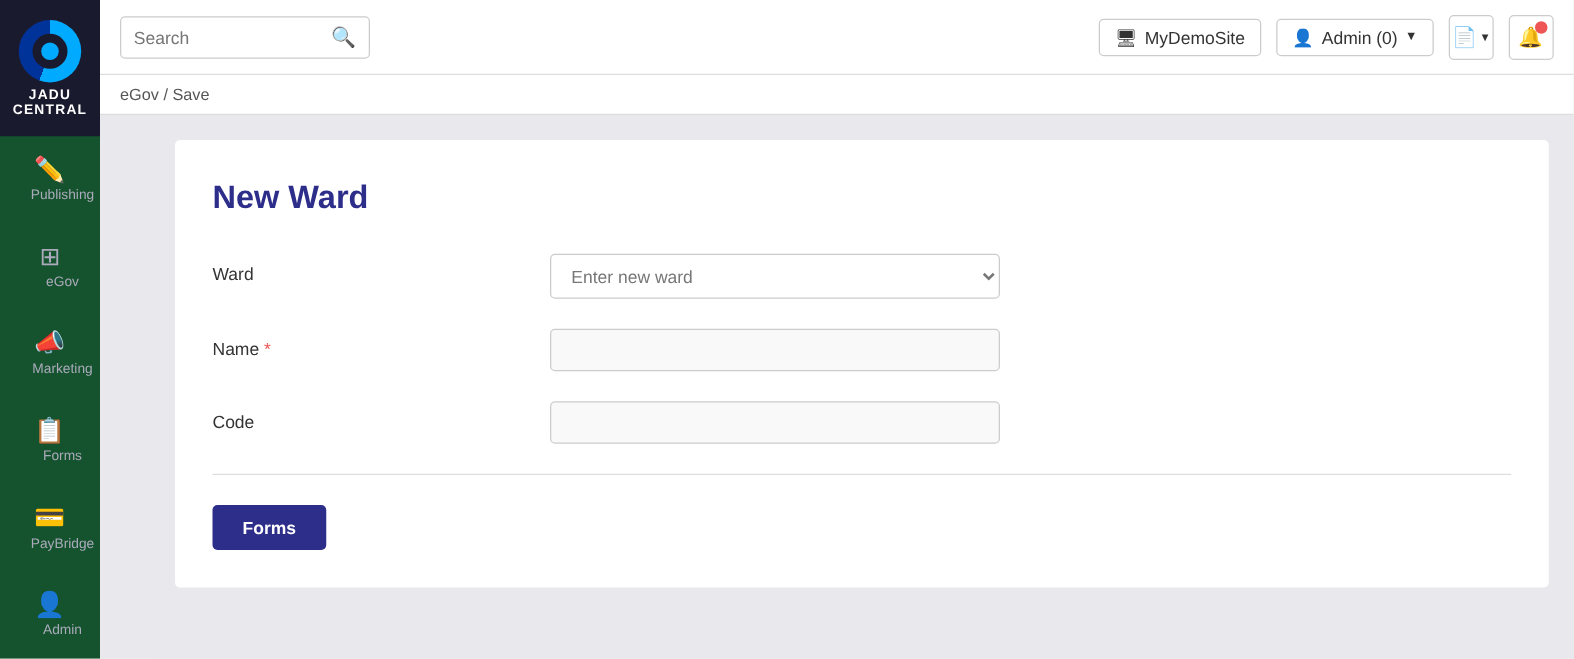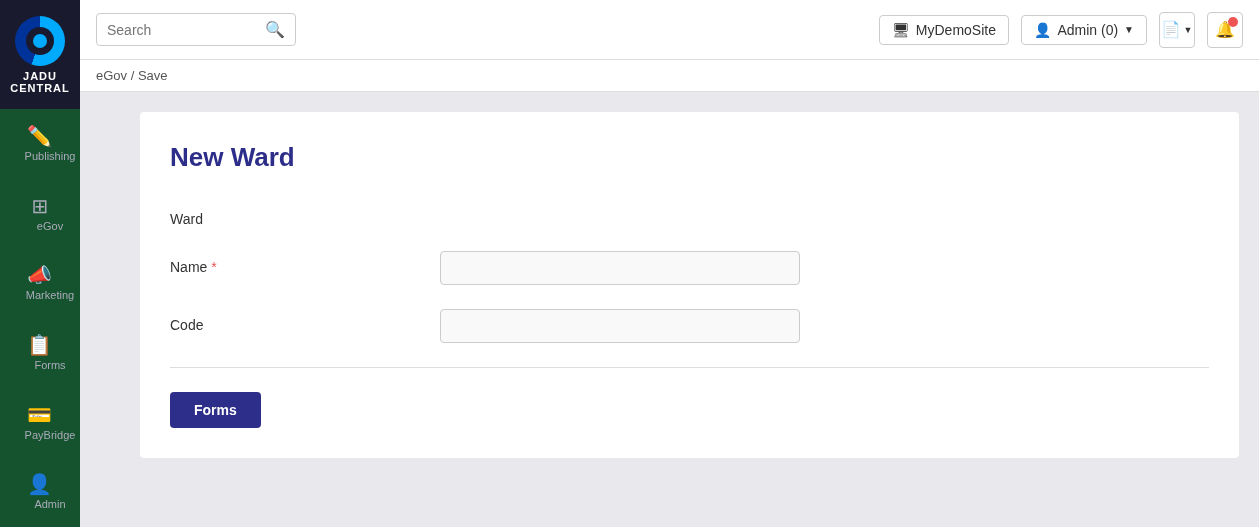--- a/index.html
+++ b/index.html
@@ -307,20 +307,25 @@
     <span>Save</span>
   </div>
 
   <div class="content-area">
     <div class="form-card">
       <h1 class="page-title">New Ward</h1>
 
       
       <div class="form-row">
         <label class="form-label">Ward</label>
+        <div class="form-field">
+          <select>
+            <option value="">Enter new ward</option>
+          </select>
+        </div>
       </div>
 
       
       <div class="form-row">
         <label class="form-label">
           <span>Name</span> <span style="color:#e55;">*</span>
         </label>
         <div class="form-field">
           <input type="text" style="">
         </div>

